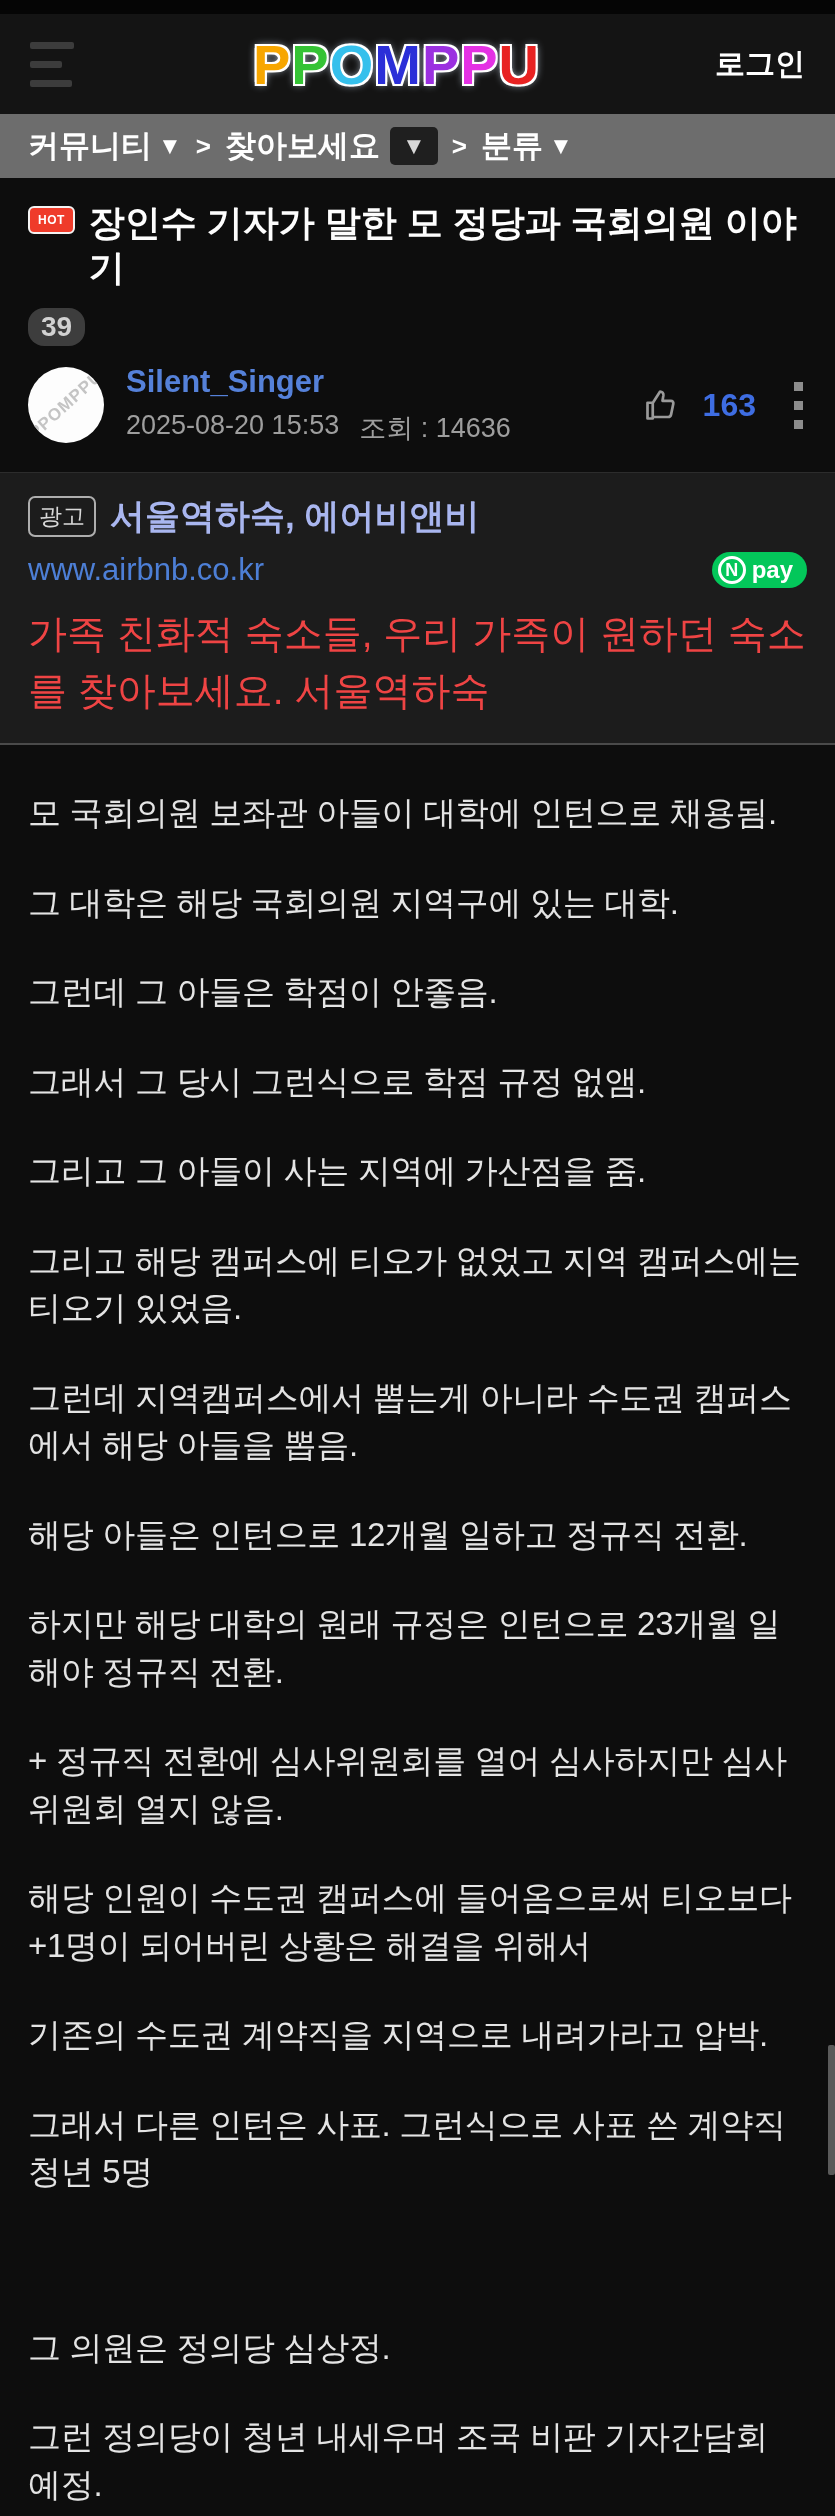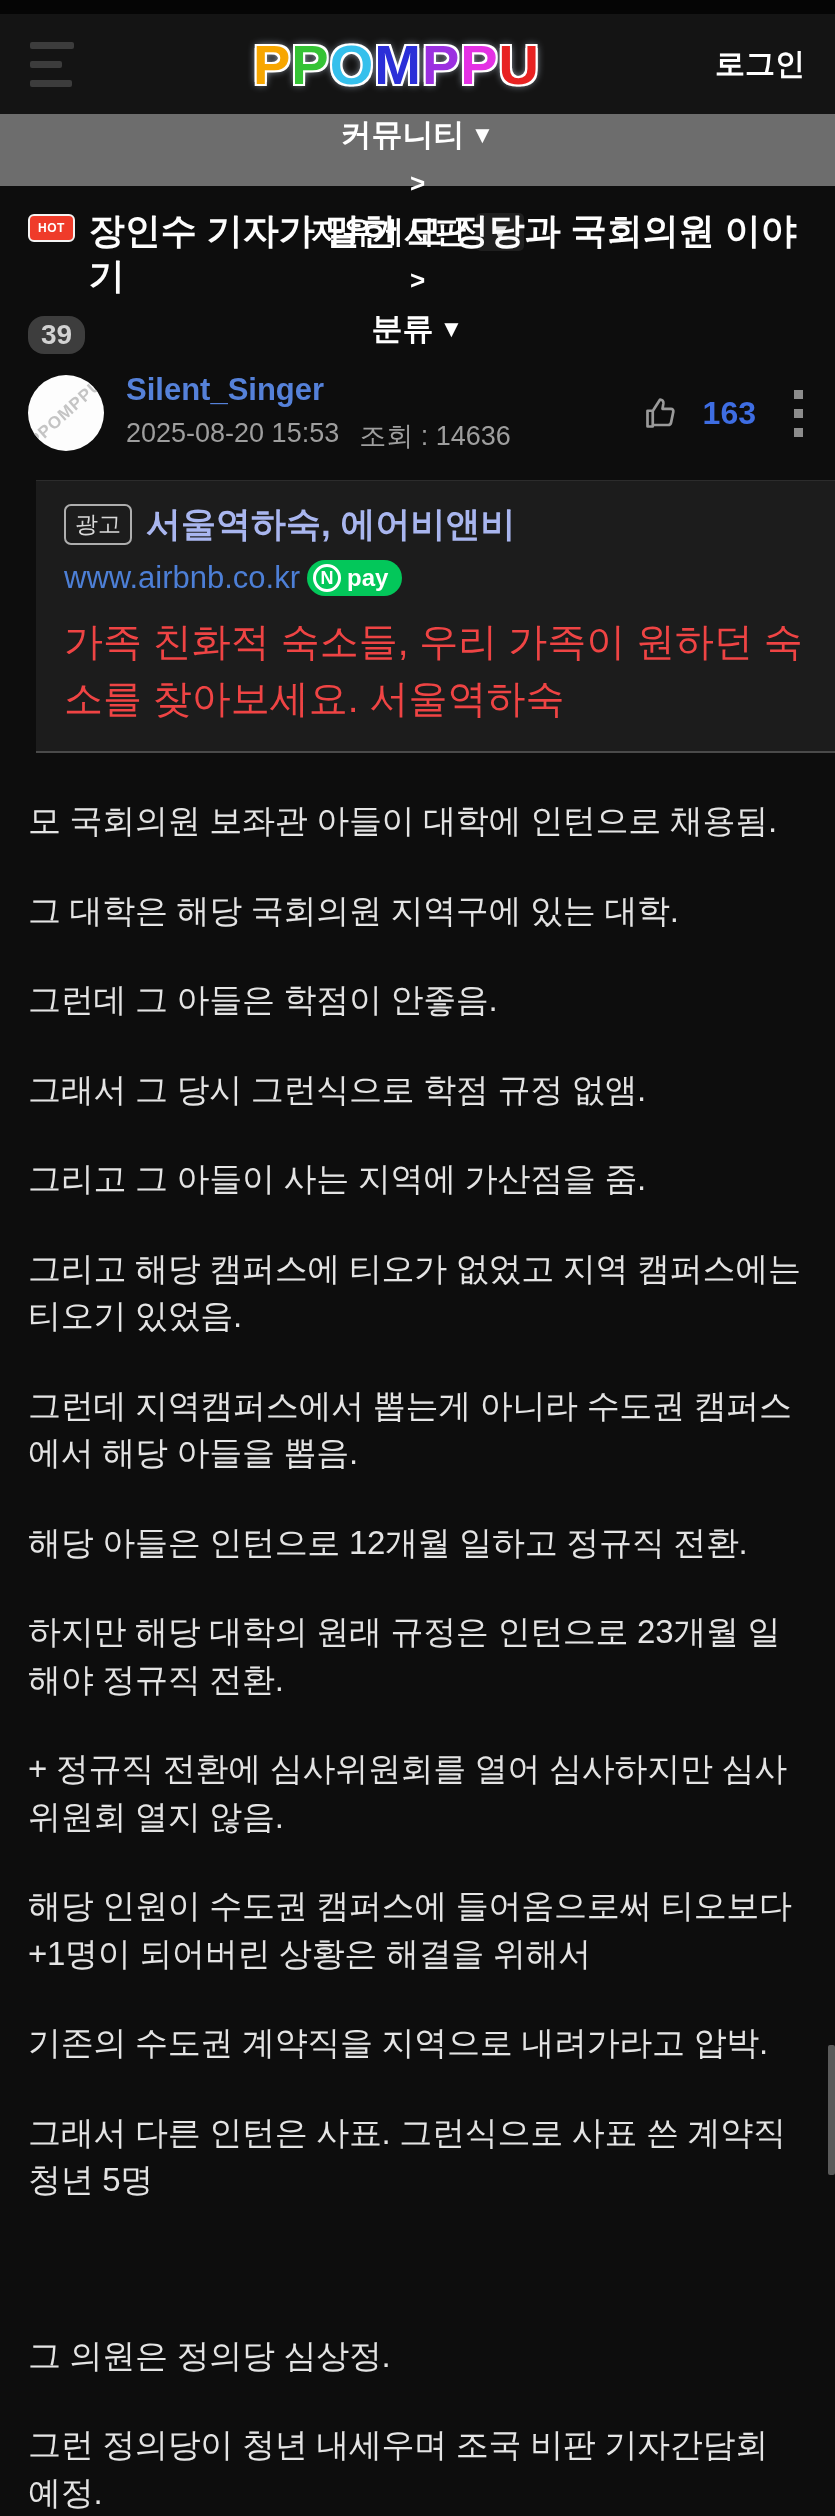--- a/index.html
+++ b/index.html
@@ -25,23 +25,23 @@
   .hamburger span:nth-child(2){ width:32px; }
   .hamburger span:nth-child(3){ width:42px; }
   .logo { display:flex; align-items:center; font-weight:800; font-size:56px; letter-spacing:1px; }
   .logo b {
     font-weight:800;
     text-shadow:-2px -2px 0 #fff, 2px -2px 0 #fff, -2px 2px 0 #fff, 2px 2px 0 #fff, 0 0 8px rgba(220,235,255,.9);
   }
   .login-btn { color:#fff; font-size:30px; font-weight:600; cursor:pointer; }
   
   .nav {
-    height:72px; background:#6d6d6d;
+    height:64px; background:#6d6d6d;
     display:flex; align-items:center; gap:12px;
-    padding:0 28px; color:#fff; font-size:31px; font-weight:700;flex-direction:column;
+    padding:0 28px; color:#fff; font-size:31px; font-weight:700;
   }
   .nav .arrow { font-size:24px; margin-left:6px; }
   .nav .arrow-box {
     background:#1f1f1f; color:#d8d8d8; font-size:24px;
     padding:5px 12px; border-radius:5px; margin-left:10px;
   }
   .nav .sep { font-size:26px; font-weight:700; margin:0 2px; }
   .crumb { display:flex; align-items:center; cursor:pointer; }
   
   .main { padding:0 28px; }
@@ -73,29 +73,28 @@
   .like-wrap { display:flex; align-items:center; gap:24px; margin-right:34px; cursor:pointer; }
   .like-wrap svg { width:36px; height:36px; }
   .like-count { color:#3e6de2; font-size:32px; font-weight:800; }
   .kebab { display:flex; flex-direction:column; gap:10px; padding:4px; cursor:pointer; }
   .kebab i { width:9px; height:9px; background:#8c8c8c; display:block; }
   
   .ad {
     margin-top:26px; background:#1c1c1c;
     border-top:1px solid #2c2c2c; border-bottom:2px solid #4a4a4a;
     padding:20px 28px 24px;
-    margin-left:36px;
   }
   .ad-title-row { display:flex; align-items:center; gap:14px; }
   .ad-badge {
     border:2px solid #aeaeae; color:#d8d8d8; font-size:23px;
     padding:3px 9px; border-radius:7px; font-weight:400;
   }
   .ad-title { color:#a9b6ef; font-size:35px; font-weight:800; cursor:pointer; }
-  .ad-url-row { margin-top:12px; display:flex; align-items:center; gap:7px; }
+  .ad-url-row { margin-top:12px; display:flex; align-items:center; gap:7px;justify-content:space-between; }
   .ad-url { color:#4d7fd6; font-size:31px; cursor:pointer; }
   .npay {
     background:#03c75a; border-radius:22px; display:flex; align-items:center;
     gap:6px; padding:4px 14px 4px 6px; cursor:default;
   }
   .npay .n-circle {
     width:28px; height:28px; border:3px solid #fff; border-radius:50%;
     color:#fff; font-weight:800; font-size:18px;
     display:flex; align-items:center; justify-content:center;
   }
@@ -137,21 +136,21 @@
   <div class="login-btn">로그인</div>
 </header>
 
 <nav class="nav">
   <div class="crumb">
     <span>커뮤니티</span>
     <span class="arrow">▼</span>
   </div>
   <span class="sep">&gt;</span>
   <div class="crumb">
-    <span>자유게시판</span>
+    <span>찾아보세요</span>
     <span class="arrow-box">▼</span>
   </div>
   <span class="sep">&gt;</span>
   <div class="crumb">
     <span>분류</span>
     <span class="arrow">▼</span>
   </div>
 </nav>
 
 <div class="main">

